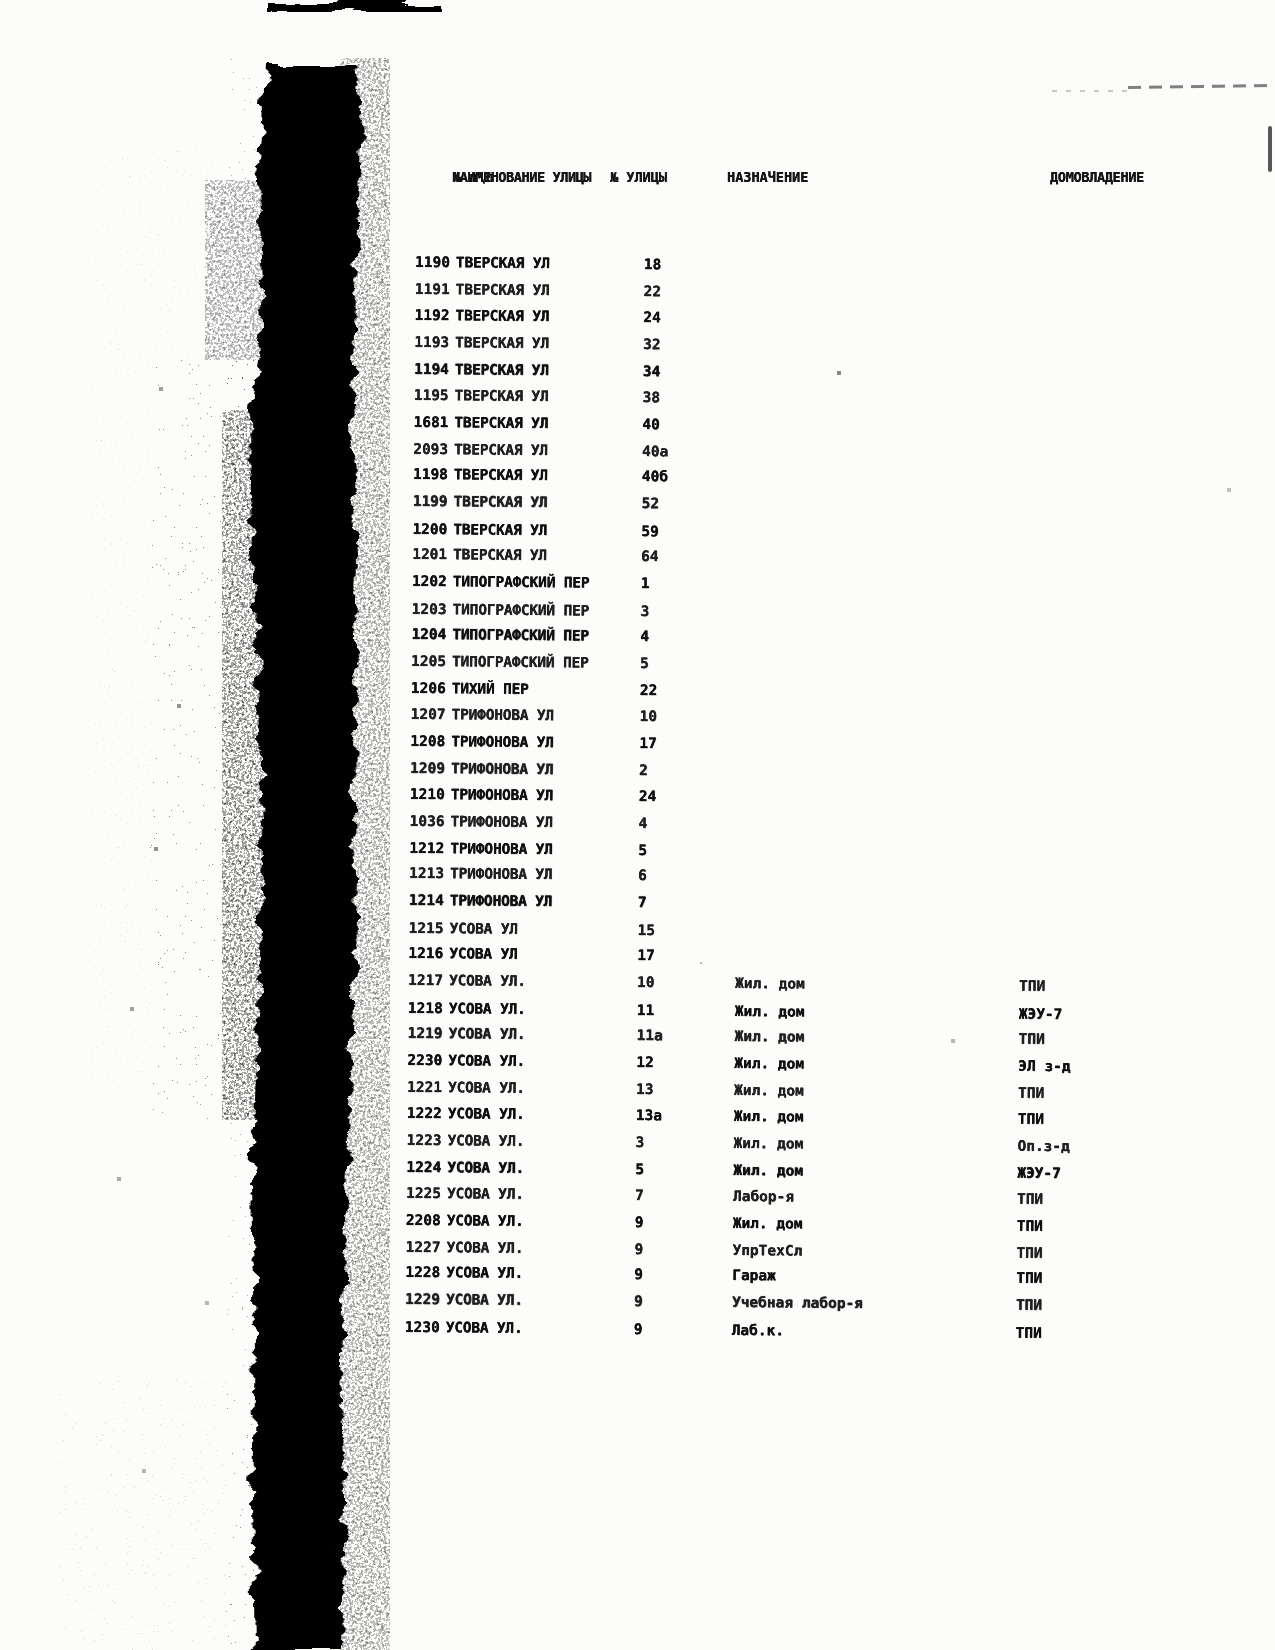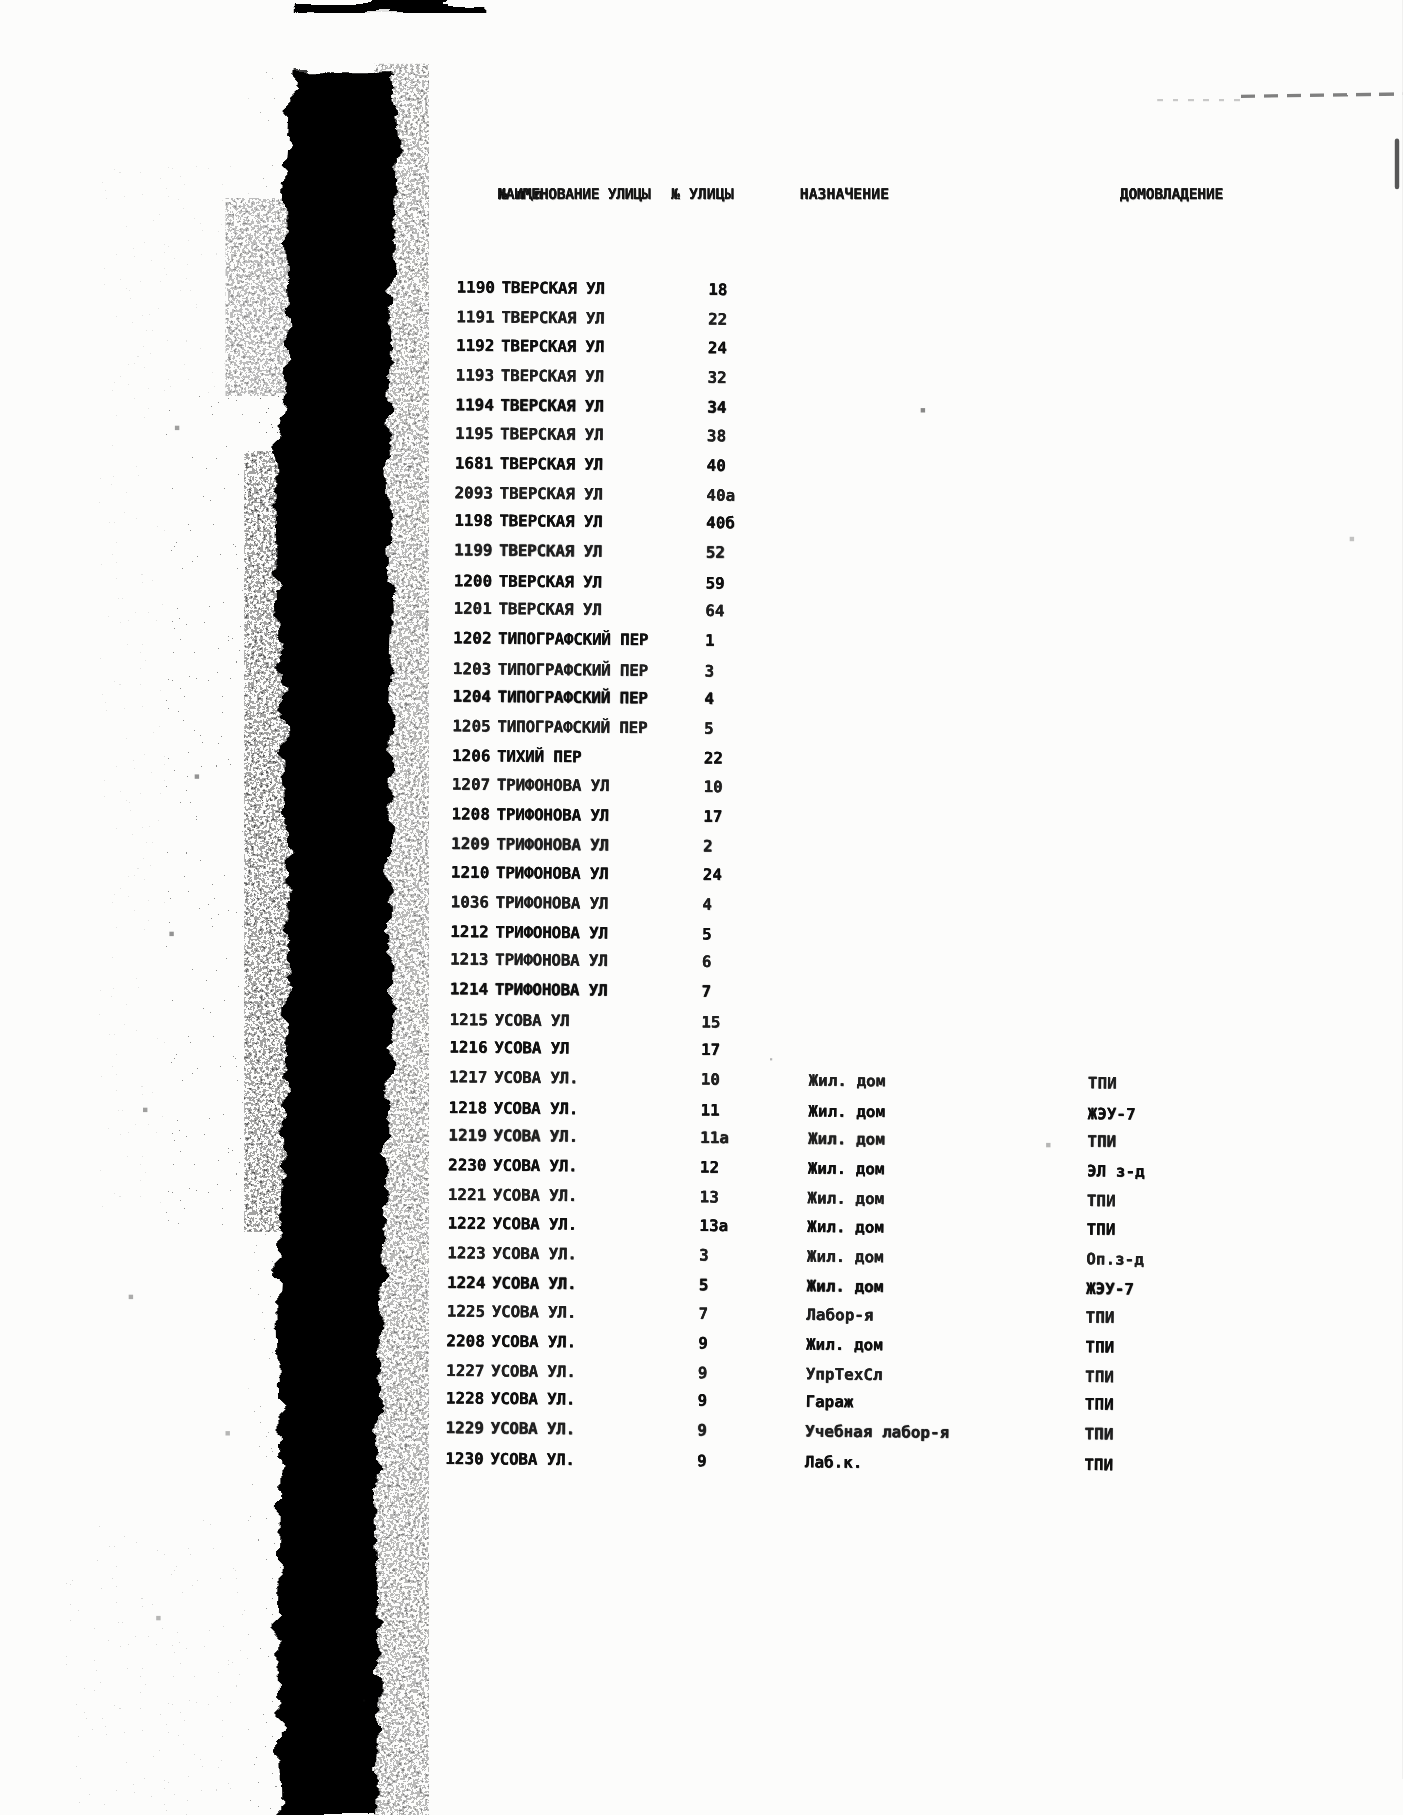--- a/index.html
+++ b/index.html
@@ -12,34 +12,34 @@
   
   .table-area{position:absolute;left:390px;top:0;width:820px;height:1400px;}
   .header{position:absolute;left:0;top:169px;width:100%;height:22px;
     font-weight:bold;font-size:13.5px;color:#161616;
     text-shadow:0 0 .5px #000, .4px .4px 0 rgba(0,0,0,.35);}
   .h{position:absolute;top:0;white-space:pre;}
   .h.num{left:15px;margin-left:48px;}
   .h.street{left:62px;letter-spacing:-0.4px;}
   .h.house{left:220px;}
   .h.purpose{left:337px;}
-  .h.owner{left:628px;letter-spacing:-0.3px;}
+  .h.owner{left:660px;letter-spacing:-0.3px;}
   .rows{position:absolute;left:0;top:254px;width:100%;height:1100px;
     transform:rotate(0.55deg);transform-origin:40px 0;}
   .row{position:absolute;left:0;width:100%;height:19px;
     font-weight:bold;font-size:14.5px;color:#101010;white-space:pre;
     text-shadow:0 0 .5px #000, .4px .4px 0 rgba(0,0,0,.4);}
   .row:nth-child(even){opacity:.93;}
   .row:nth-child(5n){text-shadow:0 0 .8px #000, .5px .4px 0 rgba(0,0,0,.5);}
   .c{position:absolute;top:0;}
   .c.num{left:0;width:60px;text-align:right;}
   .c.street{left:66px;letter-spacing:-0.2px;}
   .c.house{left:254px;}
   .c.purpose{left:352px;}
-  .c.owner{left:606px;}
+  .c.owner{left:636px;}
   
   .dash-line{position:absolute;left:1128px;top:85px;width:147px;height:3px;
     background:repeating-linear-gradient(90deg,#4a4a4a 0 13px,transparent 13px 21px);
     opacity:.7;transform:rotate(-0.8deg);}
   .dash-line-faint{position:absolute;left:1052px;top:90px;width:76px;height:2px;
     background:repeating-linear-gradient(90deg,#8a8a8a 0 5px,transparent 5px 14px);
     opacity:.45;}
   .edge-tick{position:absolute;left:1268px;top:126px;width:4px;height:46px;
     background:#3a3a3a;opacity:.85;border-radius:2px;}
   .specks{position:absolute;left:0;top:0;width:2px;height:2px;background:transparent;

